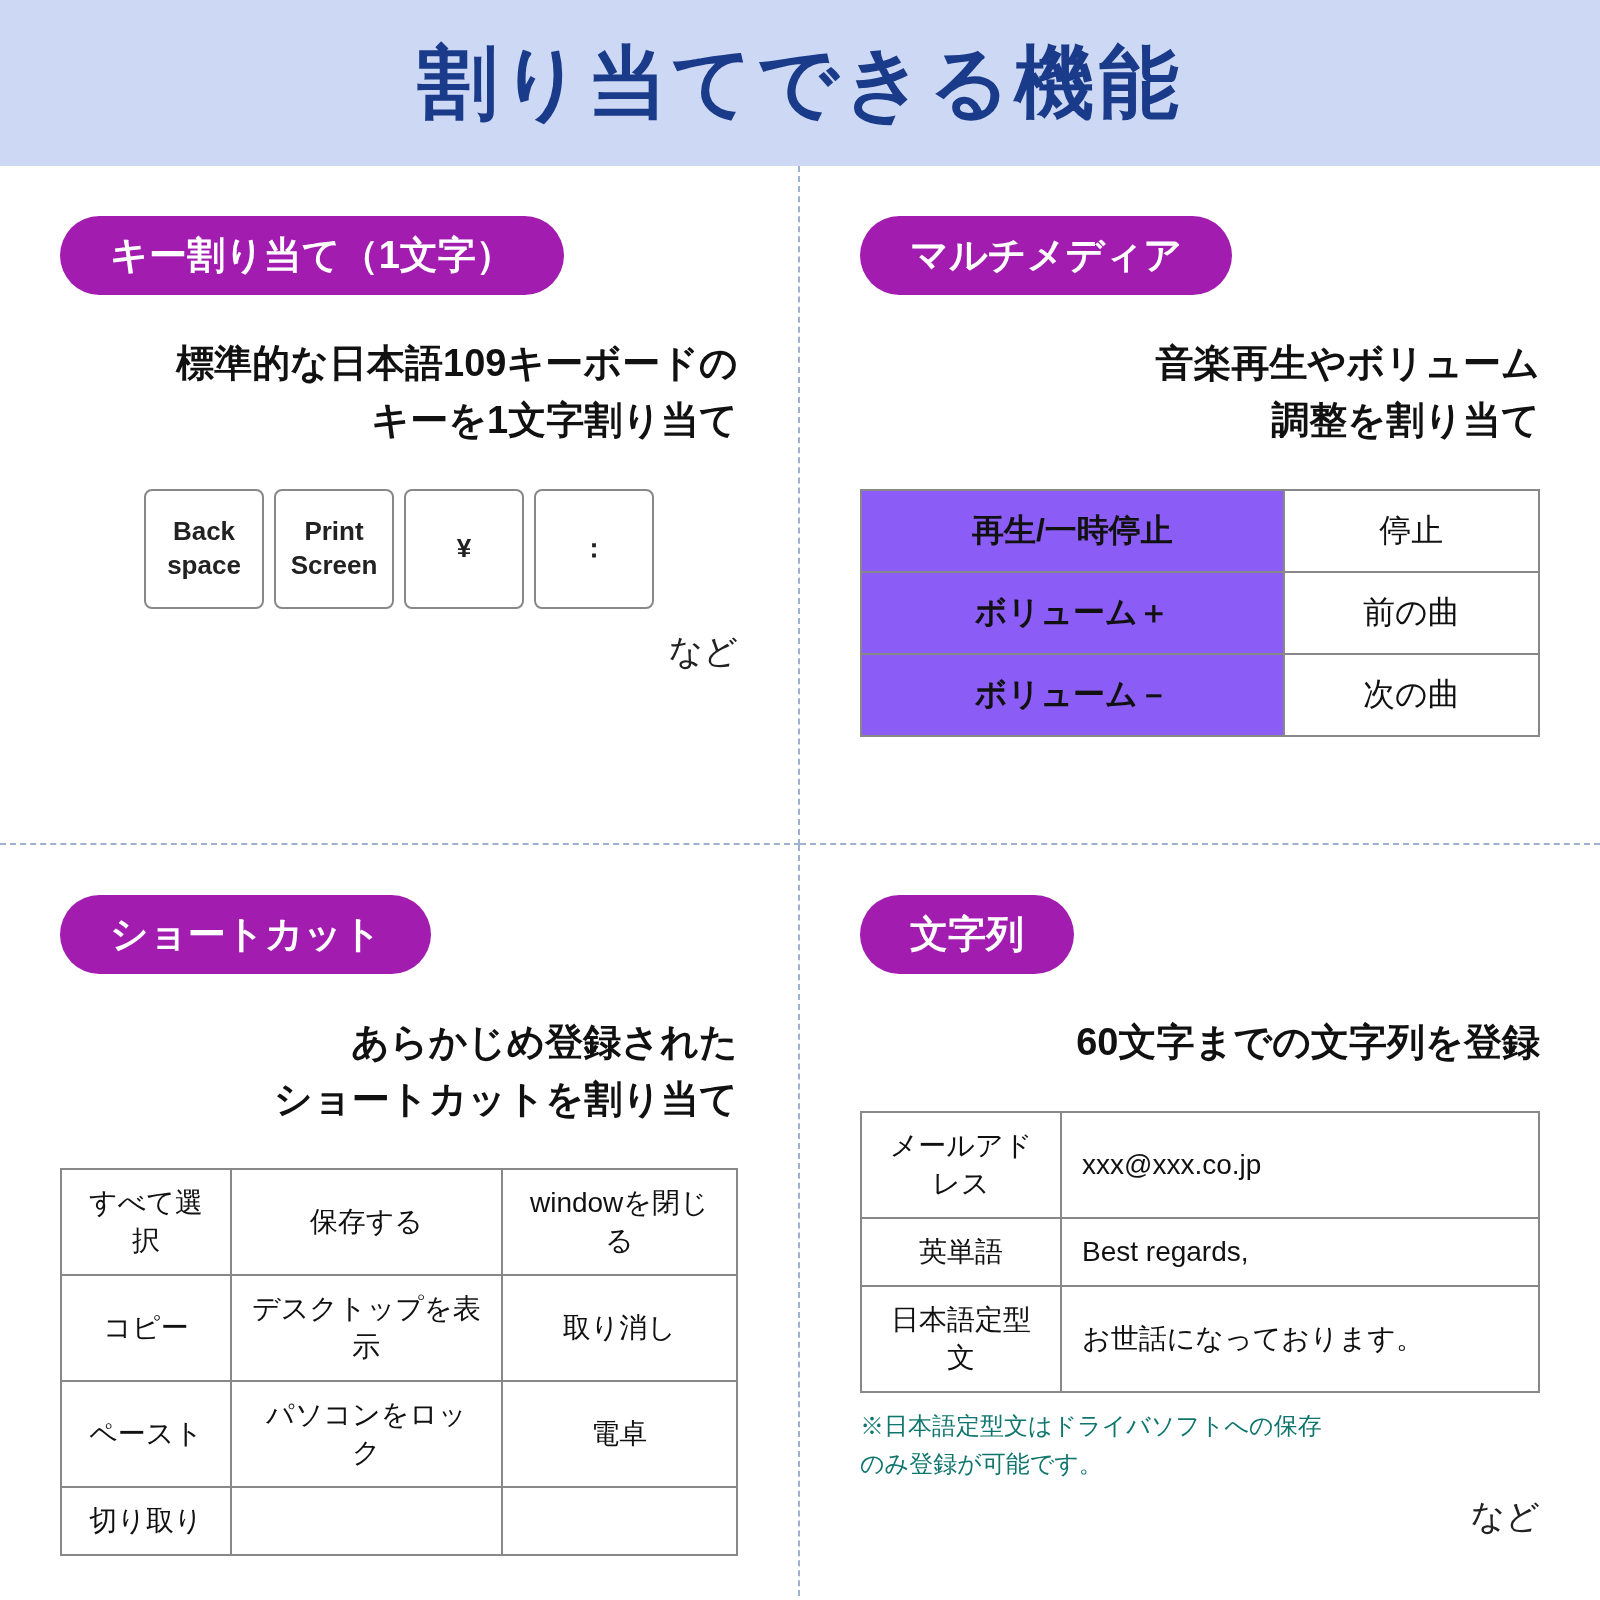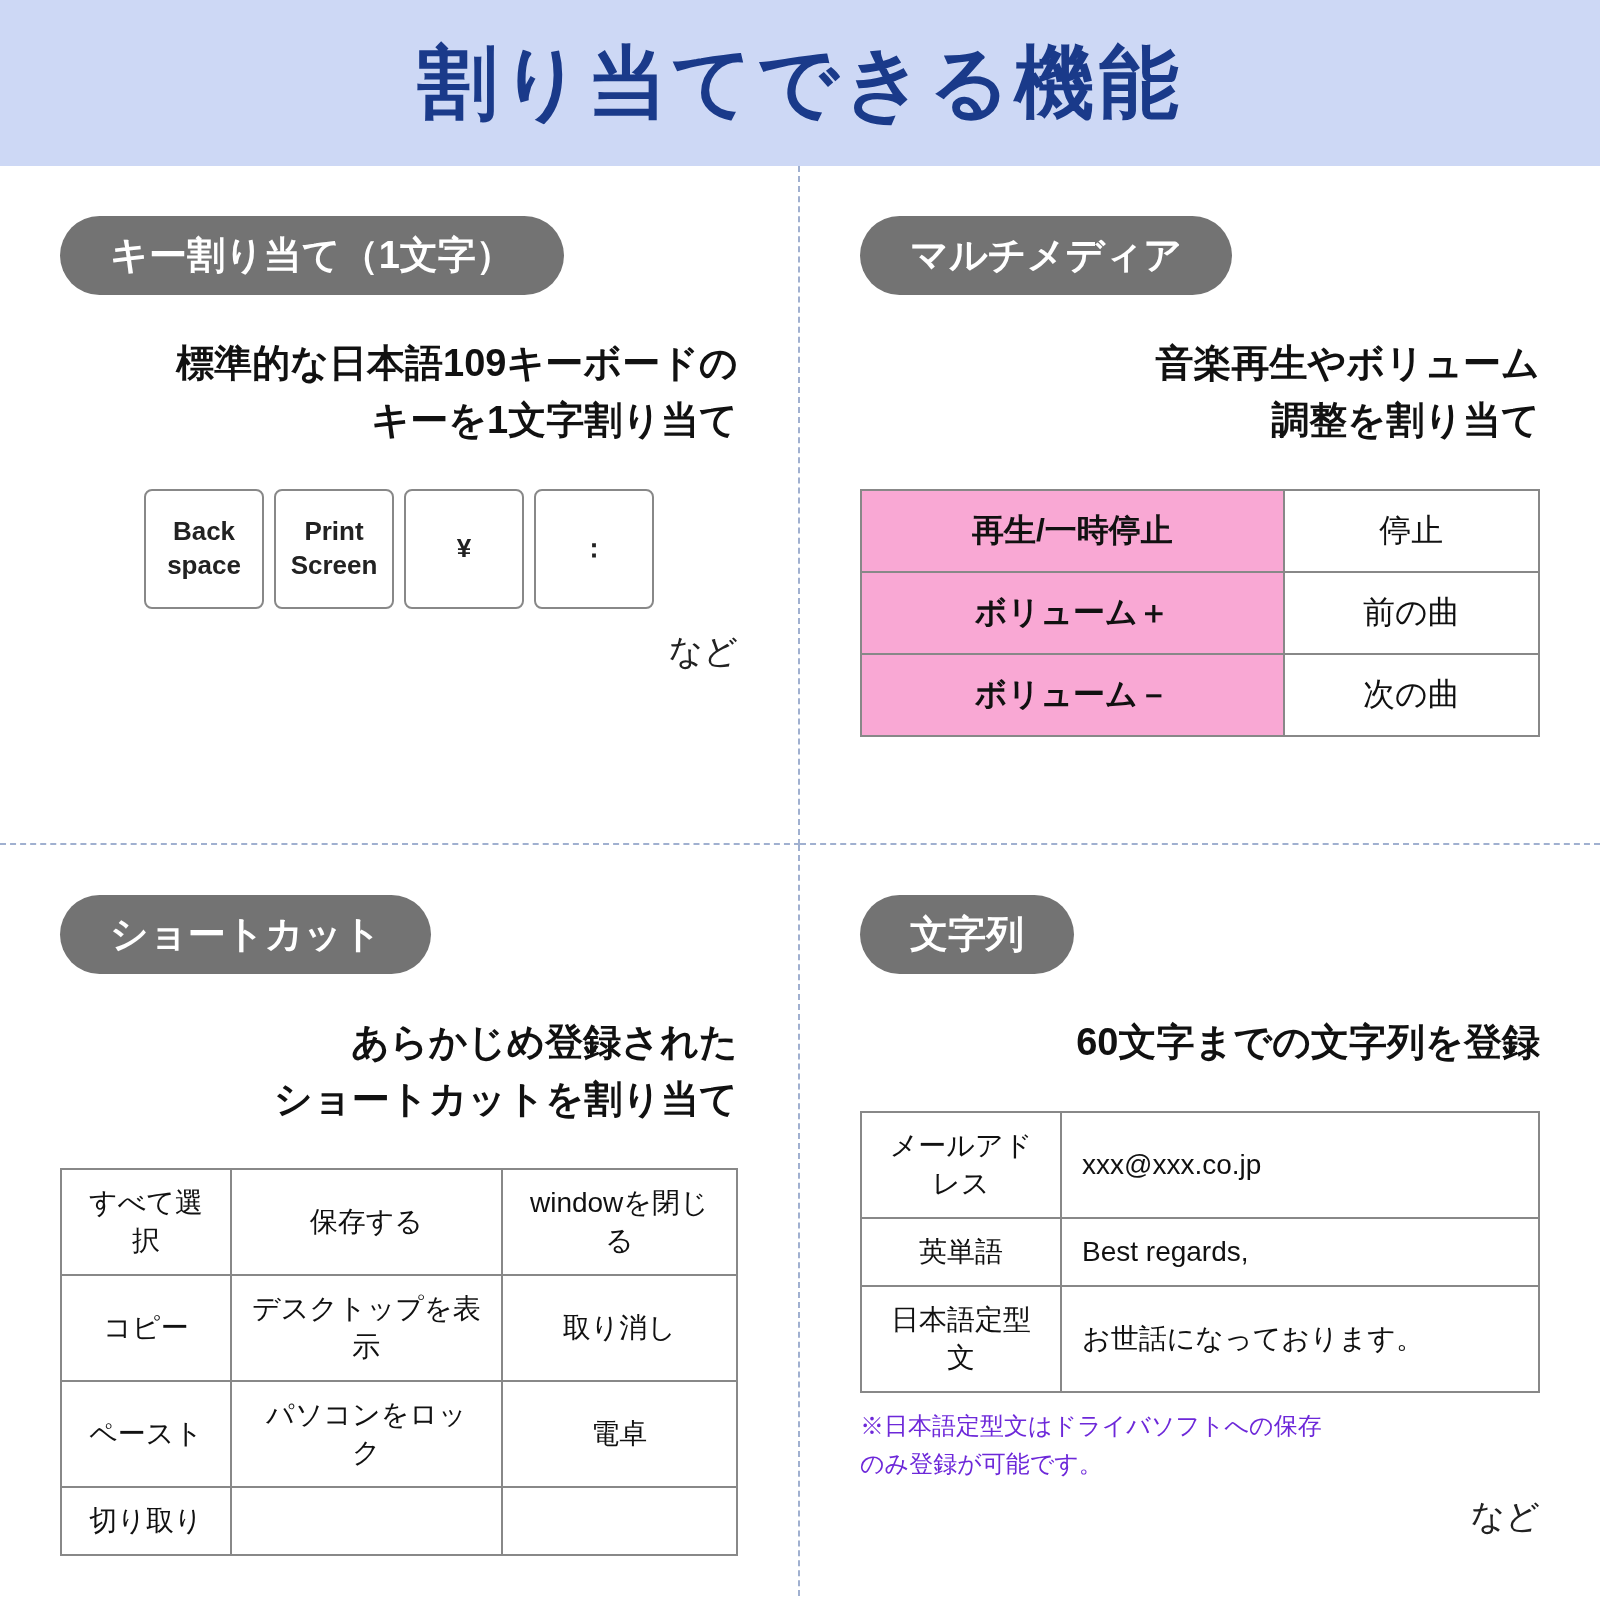--- a/index.html
+++ b/index.html
@@ -48,21 +48,21 @@
 
     .quadrant-bl {
       border-right: 2px dashed #a0b0d0;
     }
 
     .quadrant-br {
     }
 
     .section-badge {
       display: inline-block;
-      background: #737373;
+      background: #a21caf;
       color: white;
       font-size: 38px;
       font-weight: 800;
       padding: 14px 50px;
       border-radius: 50px;
       margin-bottom: 40px;
     }
 
     .section-desc {
       font-size: 38px;
@@ -115,21 +115,21 @@
 
     .media-table td {
       border: 2px solid #888;
       padding: 18px 30px;
       text-align: center;
       color: #111;
       font-weight: 500;
     }
 
     .media-table td.highlight {
-      background: #f9a8d4;
+      background: #8b5cf6;
       font-weight: 700;
     }
 
     .shortcut-table {
       width: 100%;
       border-collapse: collapse;
       font-size: 28px;
       margin-top: 10px;
     }
 
@@ -159,21 +159,21 @@
     .string-table td:first-child {
       text-align: center;
       width: 200px;
     }
 
     .string-table td:last-child {
     }
 
     .note-text {
       font-size: 24px;
-      color: #6d28d9;
+      color: #0f766e;
       line-height: 1.6;
     }
   </style>
 </head>
 <body>
 
 <div class="header">
   <h1 class="header-title">割り当てできる機能</h1>
 </div>
 

